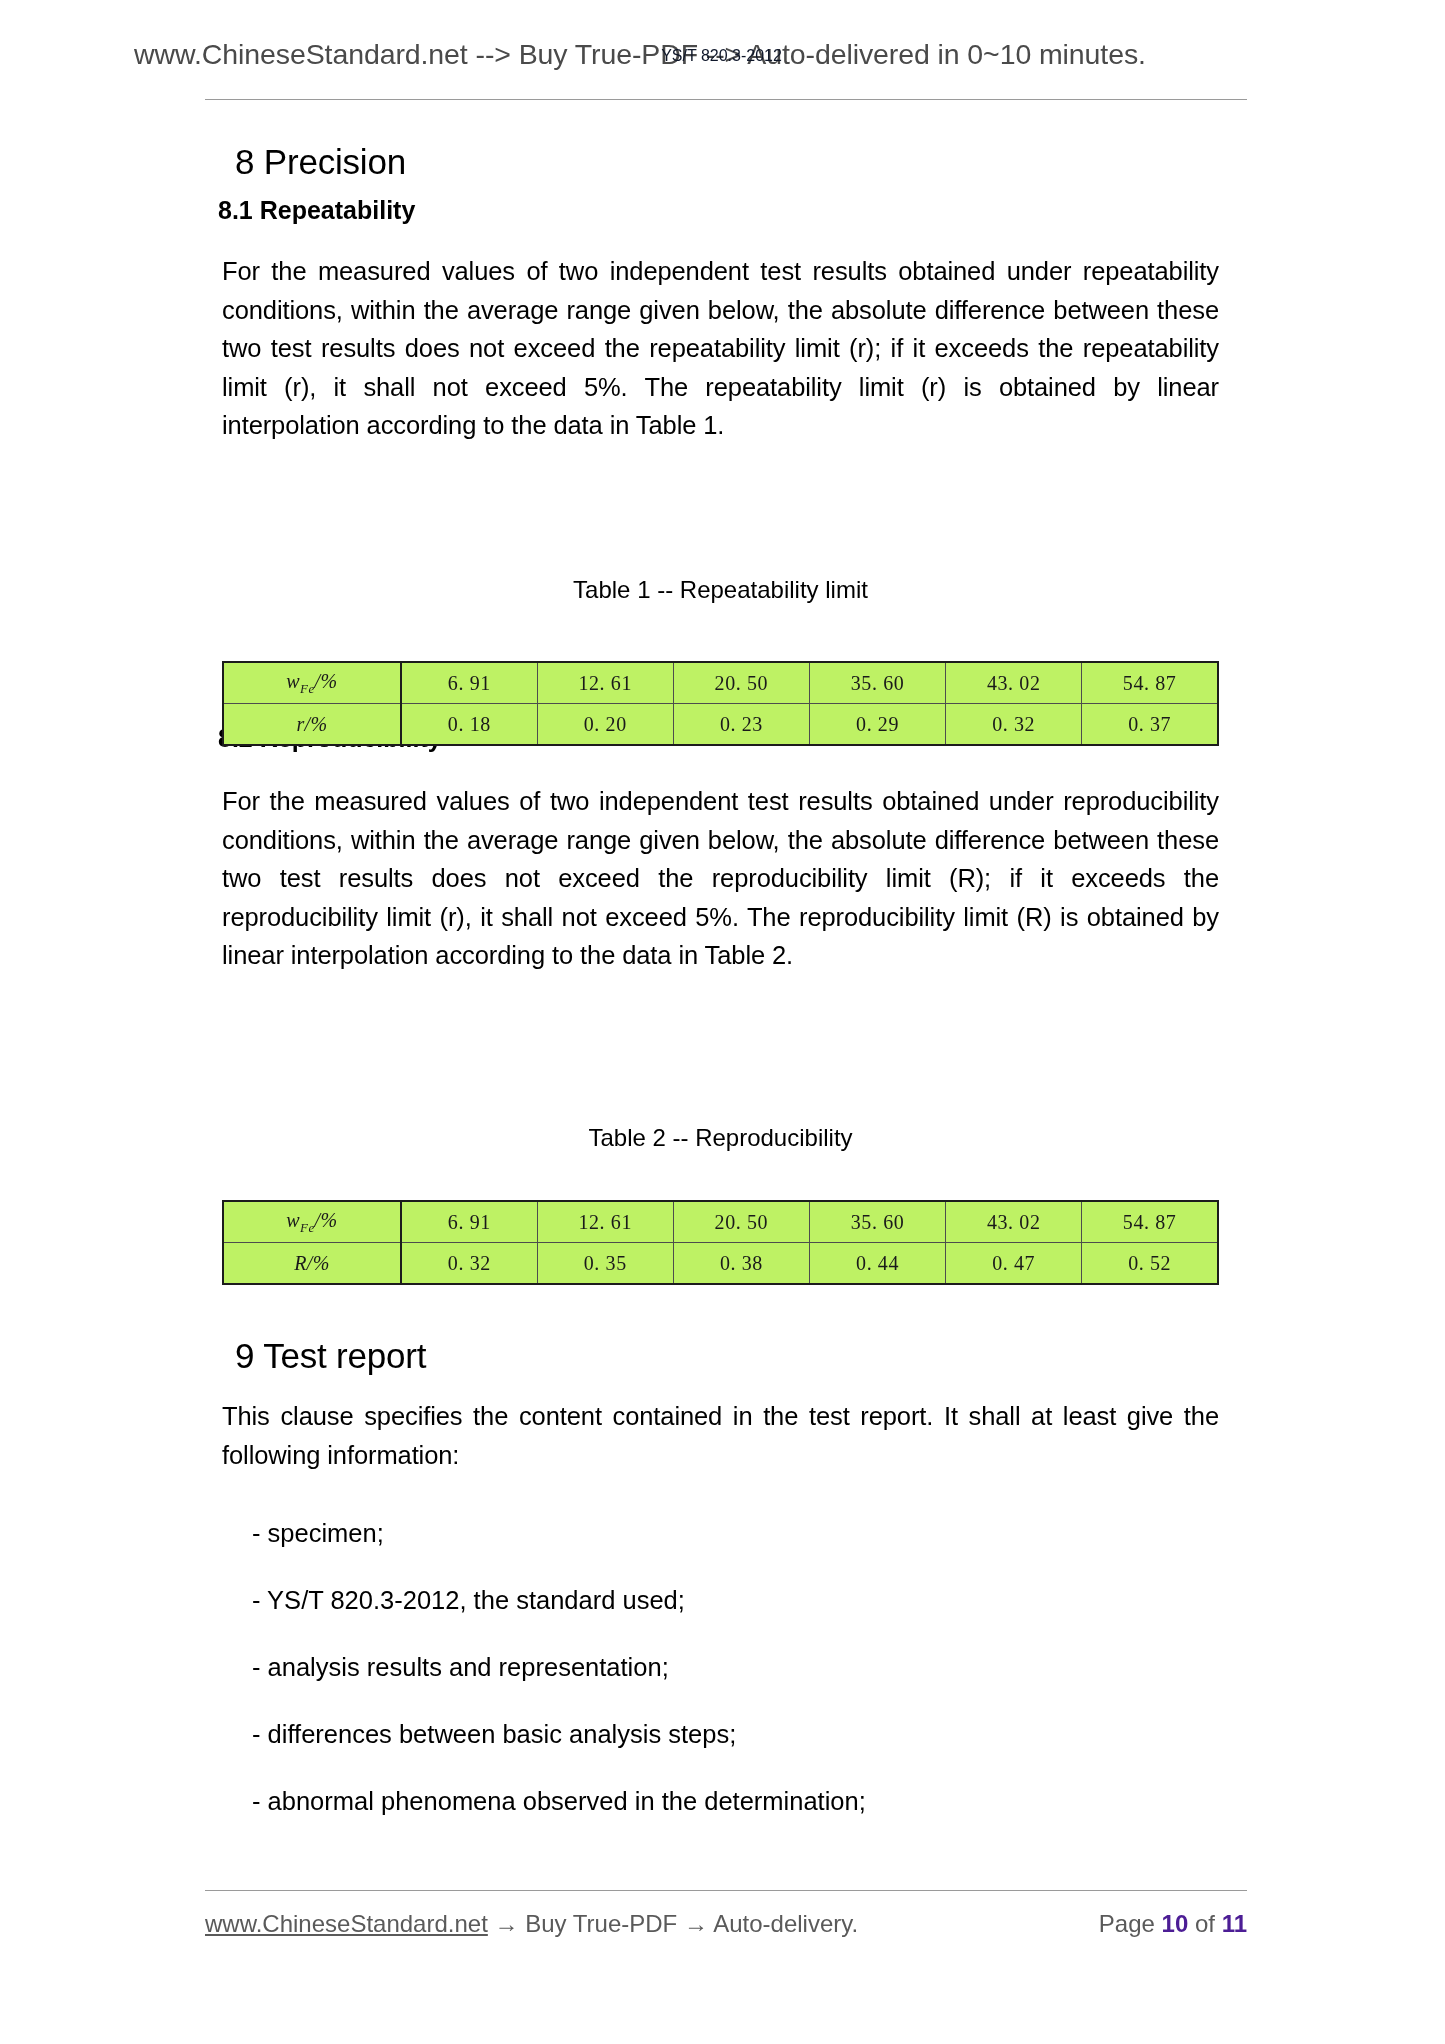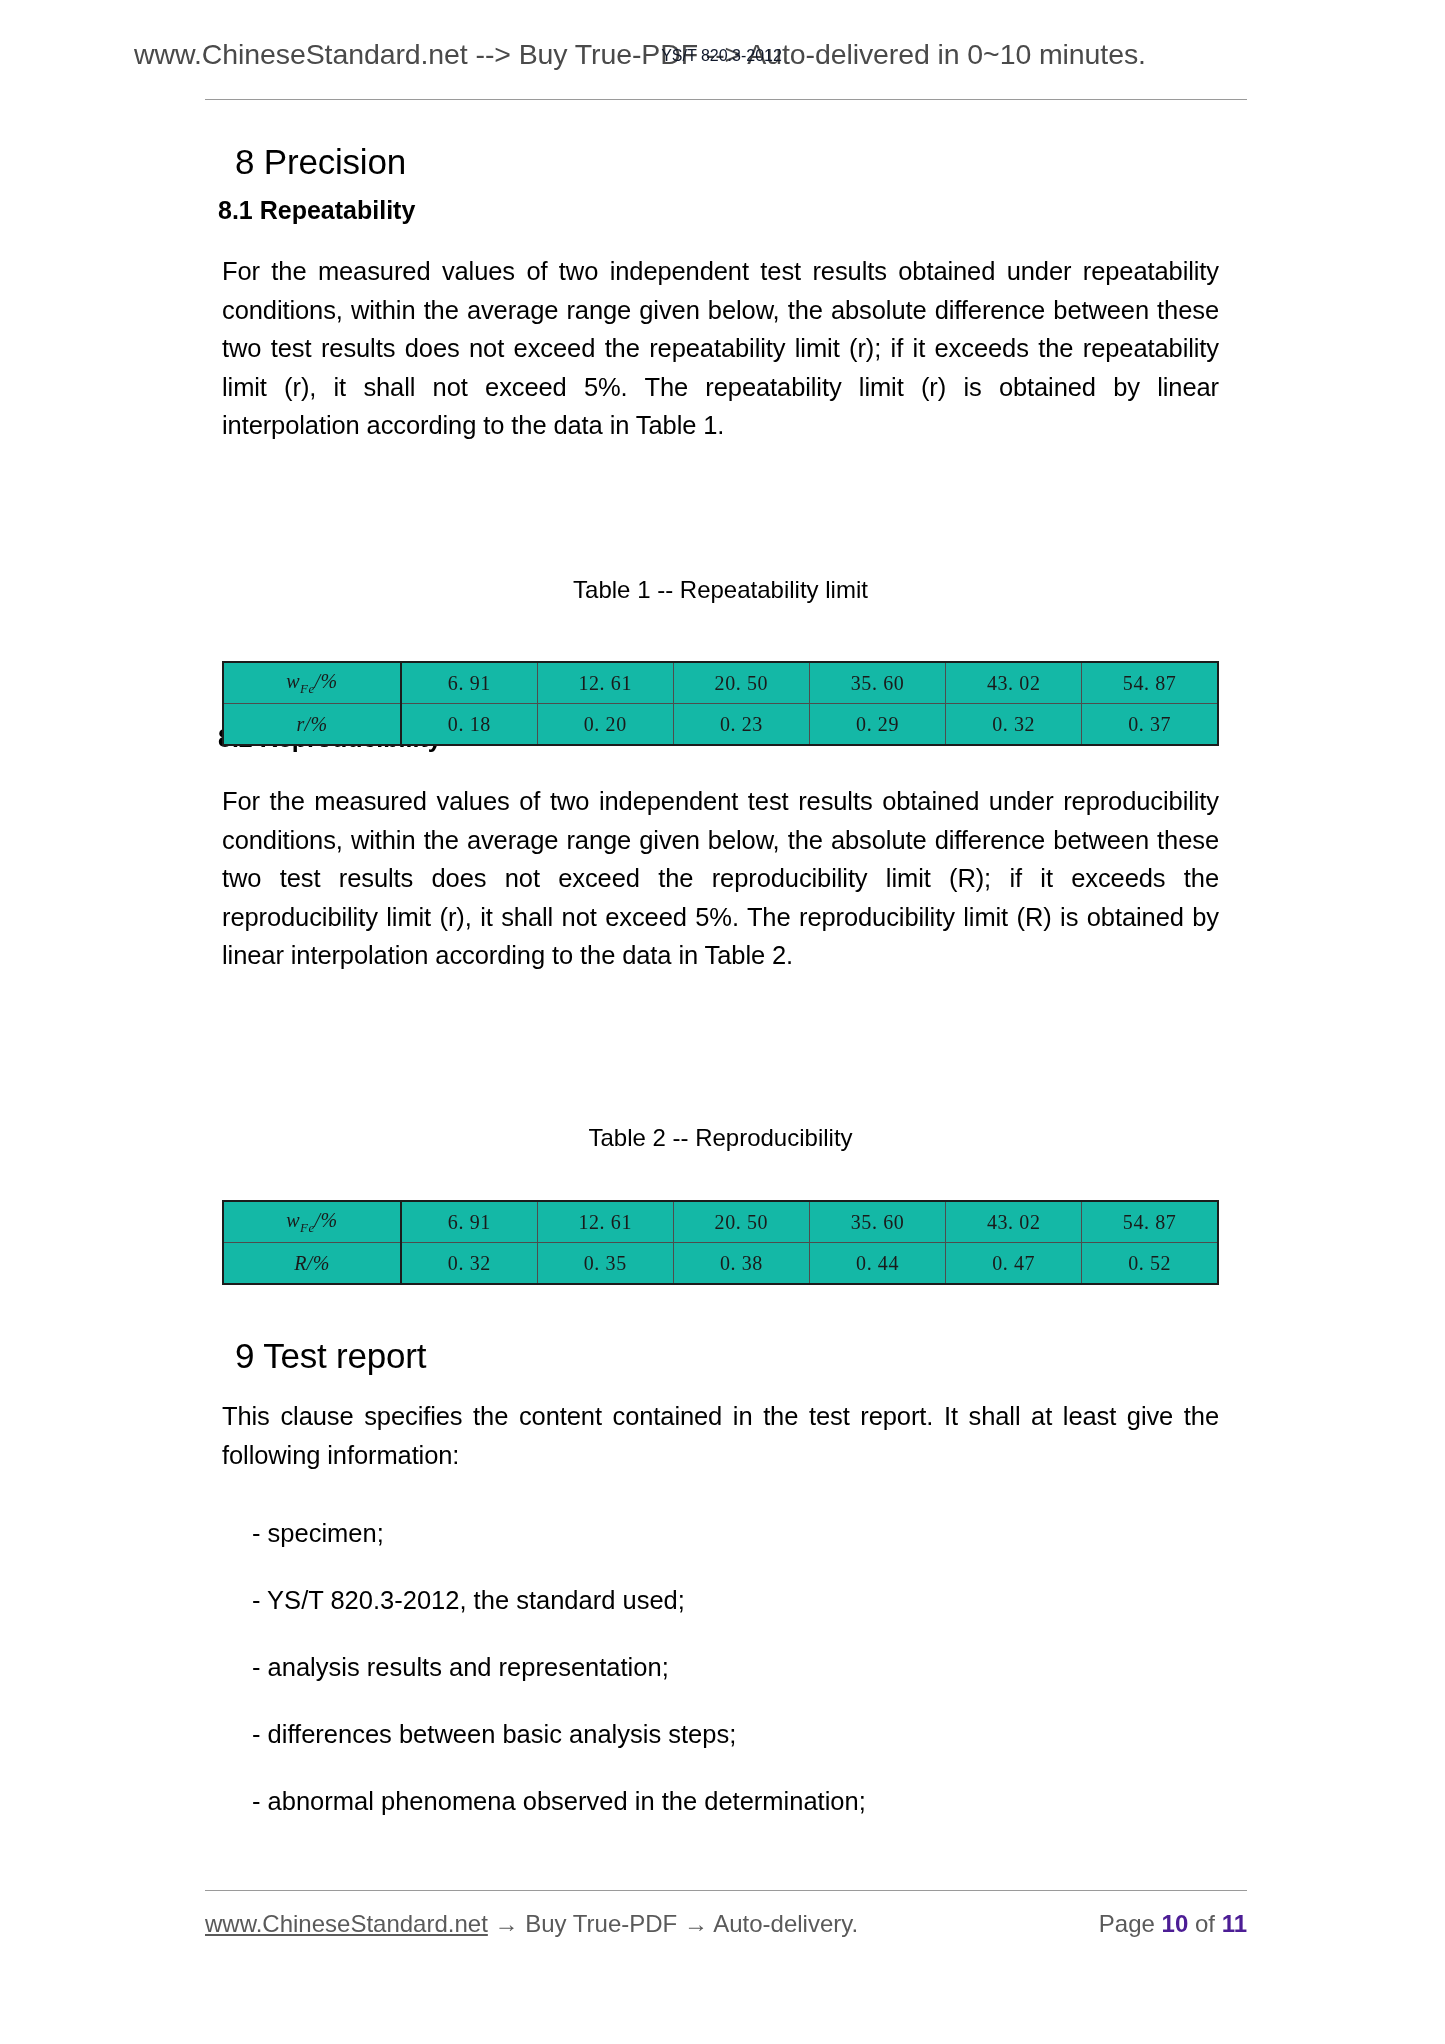--- a/index.html
+++ b/index.html
@@ -103,21 +103,21 @@
     line-height: 38px;
     margin: 4px;
     padding-left: 30px;
   }
 
   
   .scan-table {
     border-collapse: collapse;
     table-layout: fixed;
     width: 997px;
-    background: #14b8a6;
+    background: #bef264;
     font-family: "Liberation Serif", serif;
     padding-left: 48px;
   }
   .scan-table td {
     border: 1px solid #4d4d4d;
     height: 40px;
     text-align: center;
     vertical-align: middle;
     font-size: 20px;
     color: #1a1a1a;

